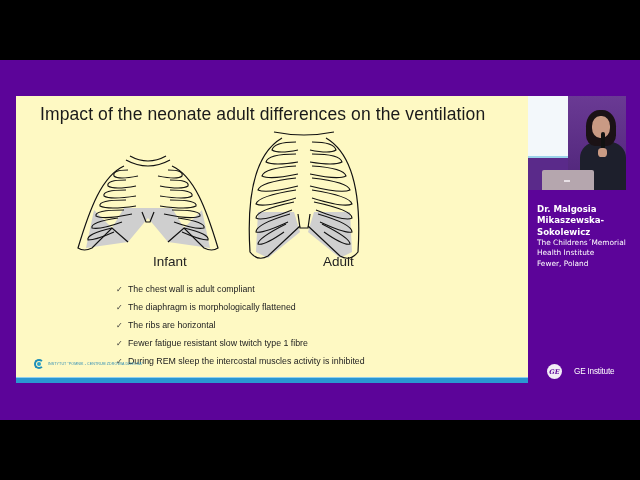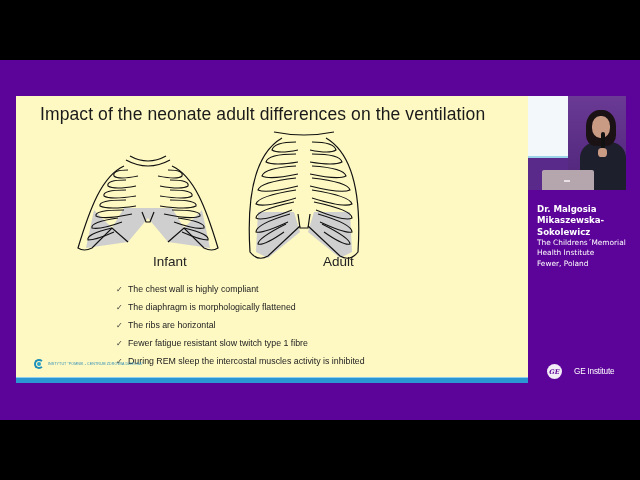--- a/index.html
+++ b/index.html
@@ -110,21 +110,21 @@
           <path d="M74 86 Q108 96 108 104 Q102 106 76 94"></path>
           <path d="M78 96 Q106 110 106 116 Q100 118 80 104"></path>
         </g>
       </svg>
     </div>
     <div class="rib-label" style="left:272px; top:158px;margin-left:35px;">Adult</div>
 
     <ul class="bullets">
       <li>
           <span class="check">✓</span>
-          <span>The chest wall is highly compliant</span>
+          <span>The chest wall is adult compliant</span>
         </li>
       <li>
           <span class="check">✓</span>
           <span>The diaphragm is morphologically flattened</span>
         </li>
       <li>
           <span class="check">✓</span>
           <span>The ribs are horizontal</span>
         </li>
       <li>

